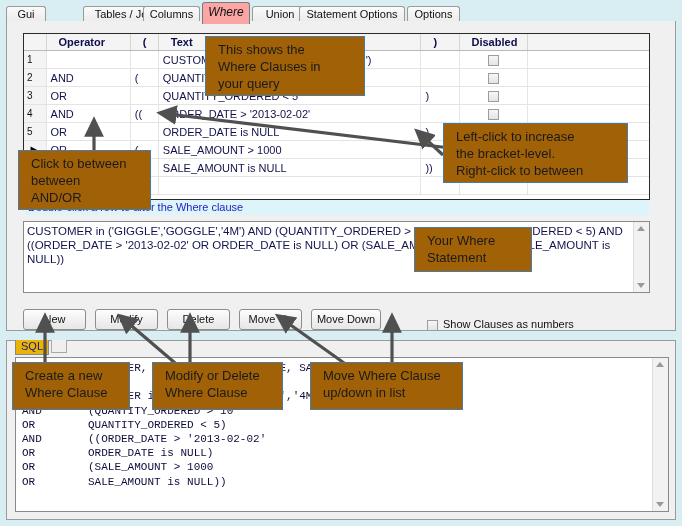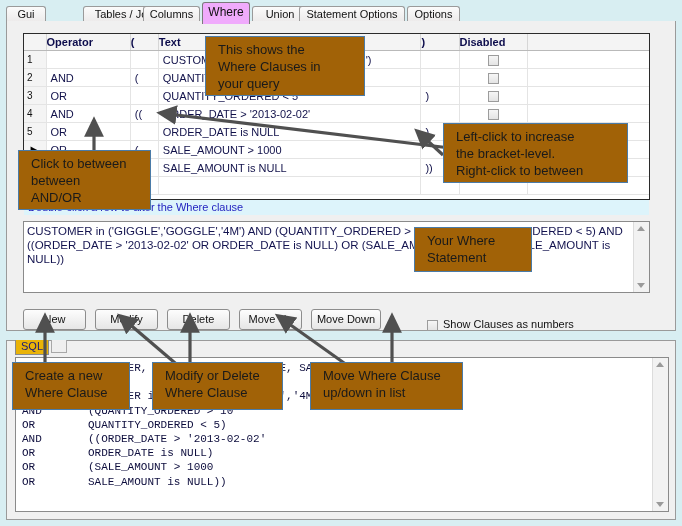--- a/index.html
+++ b/index.html
@@ -37,24 +37,25 @@
     color: #111;
     text-align: center;
     line-height: 15px;
     padding: 0 4px;
     white-space: nowrap;
   }
   .tab.active {
     top: 0px;
     height: 22px;
     line-height: 19px;
-    background: #f0abfc;
+    background: #fca5a5;
     border-color: #7a7a7a;
     font-size: 12px;
     z-index: 5;
+    font-style: italic;
   }
   .tabstrip-underline {
     position: absolute;
     left: 0; top: 19px;
     width: 670px; height: 1px;
     background: #9a9a9a;
   }
 
   
   .page {
@@ -85,21 +86,21 @@
   }
   .grid-table th {
     background: #f4f4f4;
     border-right: 1px solid #d6d6d6;
     border-bottom: 1px solid #b9b9b9;
     height: 16px;
     font-size: 11px;
     font-weight: bold;
     color: #0c0c4c;
     text-align: left;
-    padding: 0 0;
+    padding: 0 12px;
     white-space: nowrap;
   }
   .grid-table td {
     border-right: 1px solid #e4e4e4;
     border-bottom: 1px solid #e4e4e4;
     height: 17px;
     padding: 0 4px;
     color: #11114a;
     white-space: nowrap;
     overflow: hidden;

